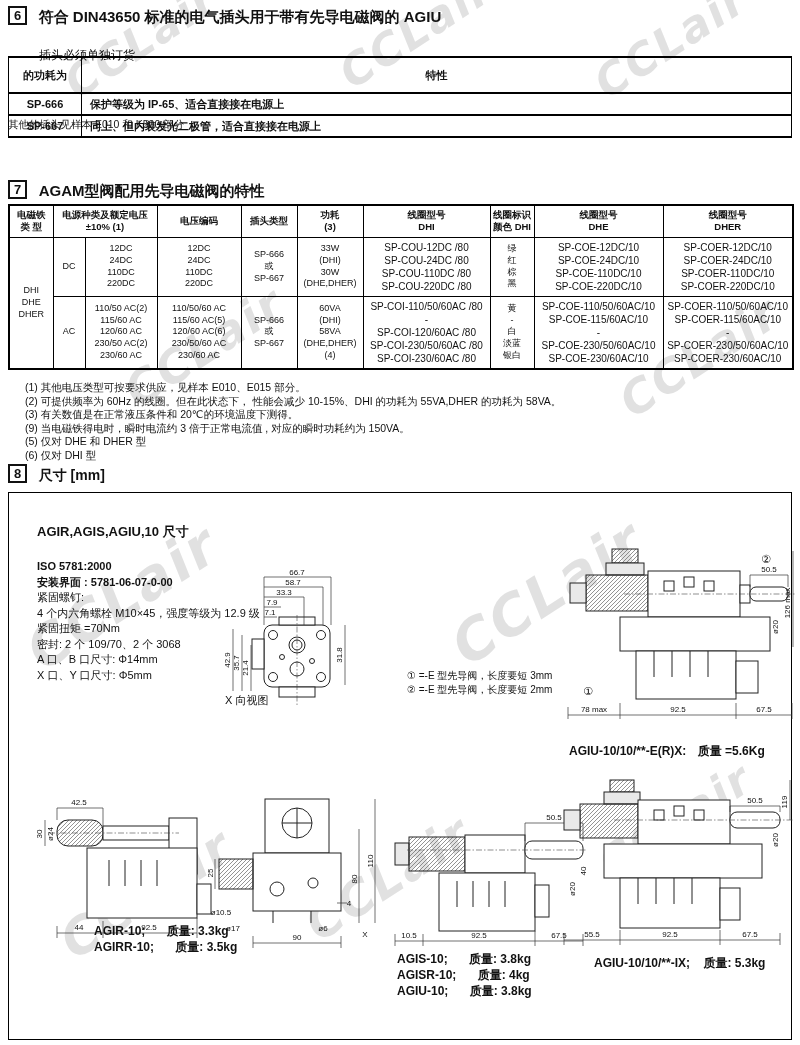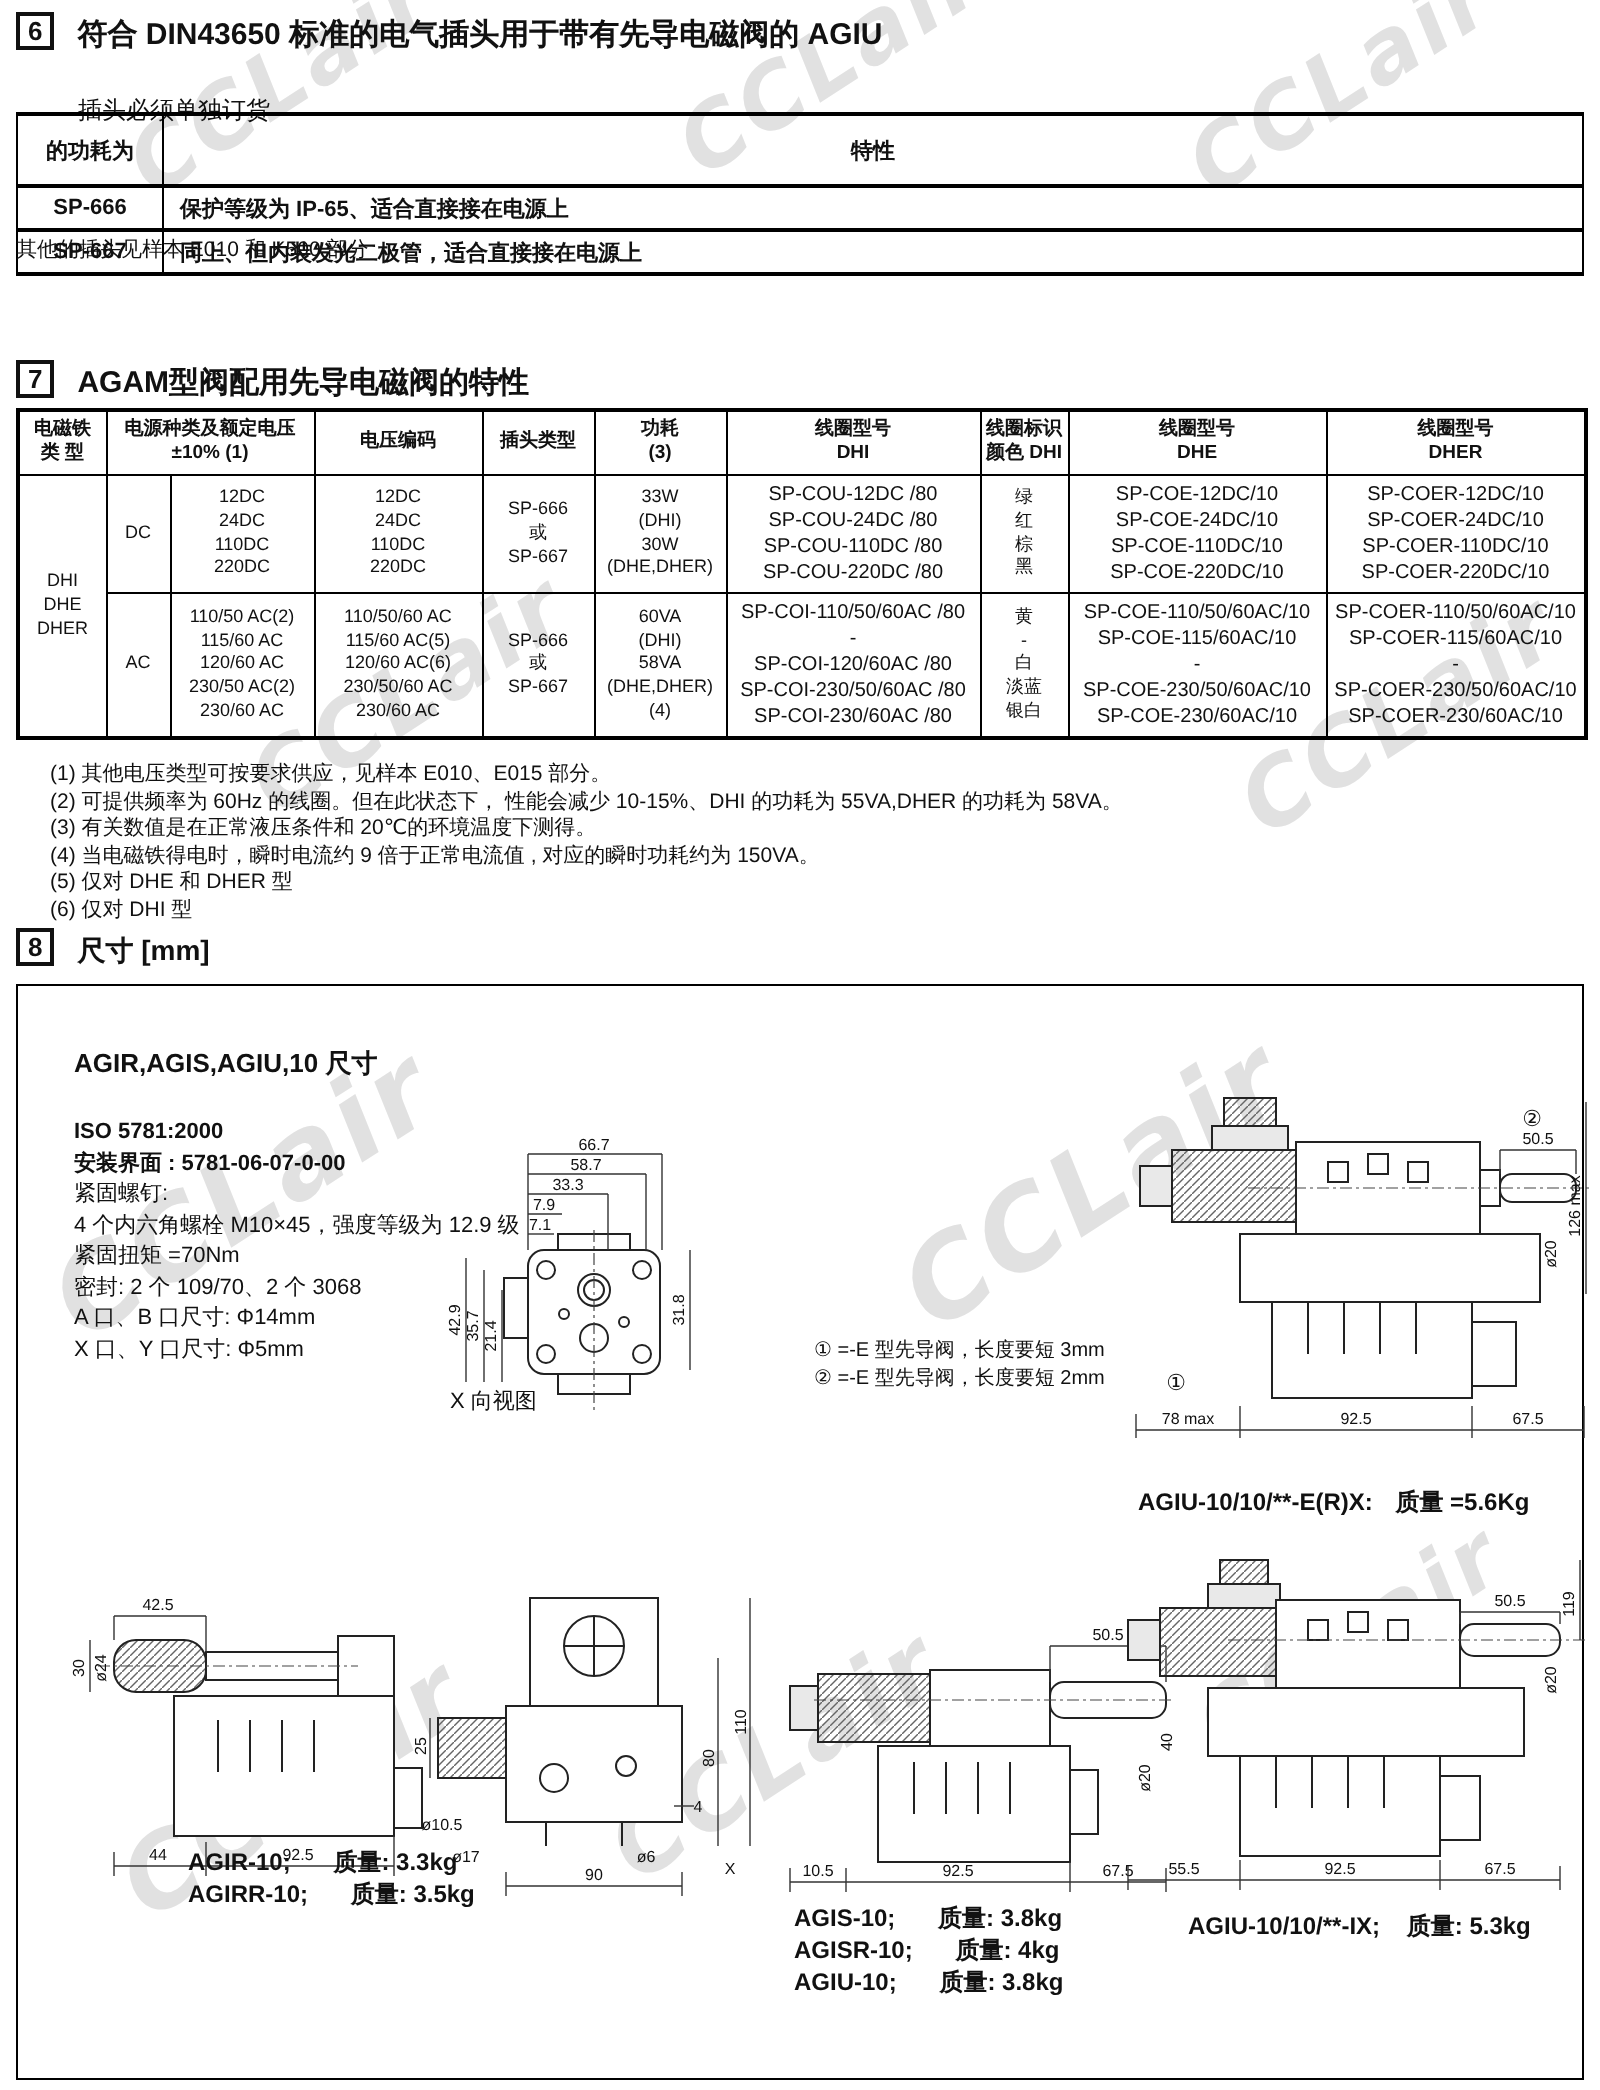--- a/index.html
+++ b/index.html
@@ -224,21 +224,21 @@
 SP-COER-230/50/60AC/10
 SP-COER-230/60AC/10</td>
       </tr>
     </tbody>
   </table>
 
   <div class="footnotes abs" style="left:25px;top:381px">
     <div>(1) 其他电压类型可按要求供应，见样本 E010、E015 部分。</div>
     <div>(2) 可提供频率为 60Hz 的线圈。但在此状态下， 性能会减少 10-15%、DHI 的功耗为 55VA,DHER 的功耗为 58VA。</div>
     <div>(3) 有关数值是在正常液压条件和 20℃的环境温度下测得。</div>
-    <div>(4) 当电磁铁得电时，瞬时电流约 9 倍于正常电流值 , 对应的瞬时功耗约为 150VA。</div>
+    <div>(9) 当电磁铁得电时，瞬时电流约 3 倍于正常电流值 , 对应的瞬时功耗约为 150VA。</div>
     <div>(5) 仅对 DHE 和 DHER 型</div>
     <div>(6) 仅对 DHI 型</div>
   </div>
 
   <div class="abs" style="left:8px;top:464px">
     <span class="numbox">8</span>
     <span class="sec-title" style="font-size:14px">尺寸 [mm]</span>
   </div>
 
   <div class="dimbox abs" style="left:8px;top:492px">

